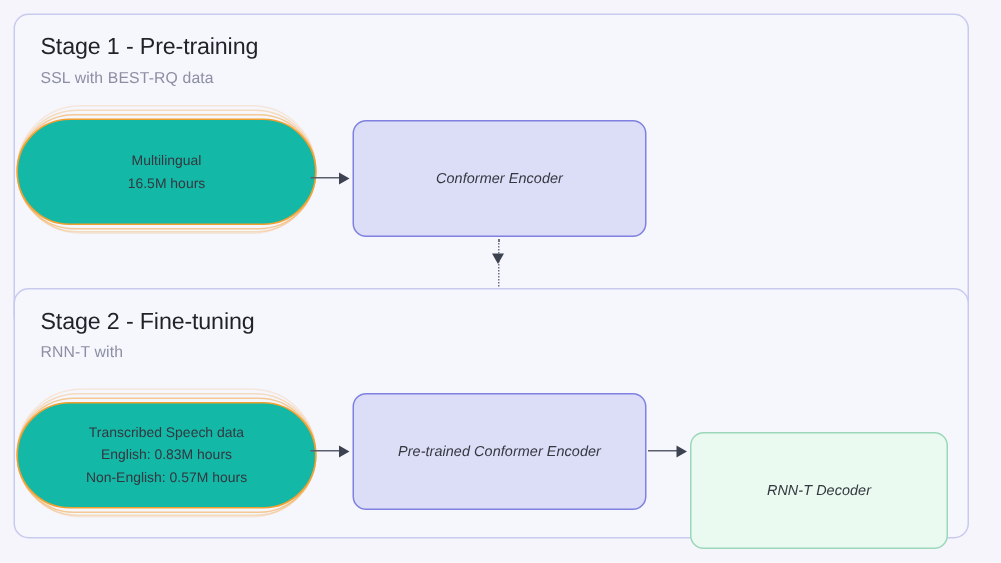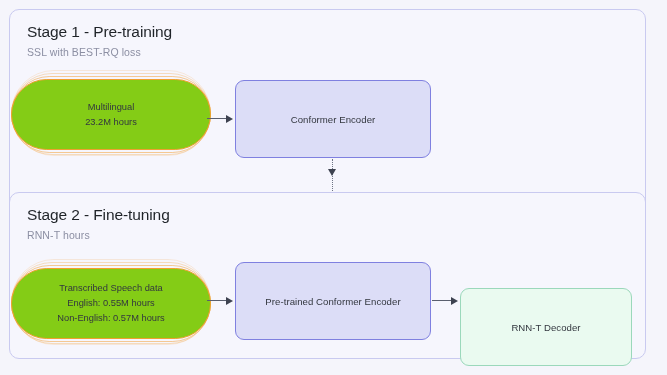--- a/index.html
+++ b/index.html
@@ -65,21 +65,21 @@
   }
   .data-stack .layer.l3 { opacity: 0.18; }
   .data-stack .layer.l2 { opacity: 0.33; }
   .data-stack .layer.l1 { opacity: 0.55; }
   .data-stack .main {
     position: absolute;
     left: 0;
     box-sizing: border-box;
     border: 1.7px solid #f0a02e;
     border-radius: 999px;
-    background: #84cc16;
+    background: #14b8a6;
     display: flex;
     align-items: center;
     justify-content: center;
     flex-direction: column;
   }
   .data-stack .main .line {
     font-size: 9.3px;
     color: #33373f;
     line-height: 15px;
     white-space: nowrap;
@@ -93,20 +93,21 @@
     border-radius: 9px;
     display: flex;
     align-items: center;
     justify-content: center;
   }
   .proc-box .label {
     font-size: 9.6px;
     color: #33373f;
     white-space: nowrap;
     letter-spacing: 0.05px;
+    font-style: italic;
   }
   .proc-blue {
     background: #dcddf7;
     border: 1.4px solid #7f80e0;
   }
   .proc-green {
     background: #eafaf0;
     border: 1.3px solid #9bd8bb;
     margin-top: 26px;
   }
@@ -137,57 +138,57 @@
     border-top: 7px solid #3d4250;
   }
 </style>
 </head>
 <body>
 
 <div id="canvas">
 
   <div class="panel" id="panel-stage1">
     <div class="panel-title">Stage 1 - Pre-training</div>
-    <div class="panel-subtitle">SSL with BEST-RQ loss</div>
+    <div class="panel-subtitle">SSL with BEST-RQ data</div>
   </div>
 
   <div class="data-stack" style="left:11px; top:70px; width:200px; height:86px;">
     <div class="layer l3" style="top:0px; width:200px; height:86px;"></div>
     <div class="layer l2" style="top:3px; width:200px; height:82px;"></div>
     <div class="layer l1" style="top:6px; width:200px; height:77px;"></div>
     <div class="main" style="top:9px; width:200px; height:71px;">
       <div class="line">Multilingual</div>
-      <div class="line">23.2M hours</div>
+      <div class="line">16.5M hours</div>
     </div>
   </div>
 
   <div class="arrow-h" style="left:207px; top:118px; width:23px;"></div>
   <div class="arrow-head-r" style="left:226px; top:114.6px;"></div>
 
   <div class="proc-box proc-blue" style="left:235px; top:80px; width:196px; height:78px;">
     <div class="label">Conformer Encoder</div>
   </div>
 
   <div class="arrow-dotted" style="left:332px; top:159px; height:18px;"></div>
   <div class="arrow-head-d" style="left:328px; top:169px;"></div>
   <div class="arrow-dotted" style="left:332px; top:178px; height:77px;"></div>
   <div class="arrow-head-d" style="left:328px; top:252px;"></div>
 
   <div class="panel" id="panel-stage2">
     <div class="panel-title">Stage 2 - Fine-tuning</div>
-    <div class="panel-subtitle">RNN-T hours</div>
+    <div class="panel-subtitle">RNN-T with</div>
   </div>
 
   <div class="data-stack" style="left:11px; top:259px; width:200px; height:86px;">
     <div class="layer l3" style="top:0px; width:200px; height:86px;"></div>
     <div class="layer l2" style="top:3px; width:200px; height:82px;"></div>
     <div class="layer l1" style="top:6px; width:200px; height:77px;"></div>
     <div class="main" style="top:9px; width:200px; height:71px;">
       <div class="line">Transcribed Speech data</div>
-      <div class="line">English: 0.55M hours</div>
+      <div class="line">English: 0.83M hours</div>
       <div class="line">Non-English: 0.57M hours</div>
     </div>
   </div>
 
   <div class="arrow-h" style="left:207px; top:300px; width:23px;"></div>
   <div class="arrow-head-r" style="left:226px; top:296.6px;"></div>
 
   <div class="proc-box proc-blue" style="left:235px; top:262px; width:196px; height:78px;text-align:right;">
     <div class="label">Pre-trained Conformer Encoder</div>
   </div>

